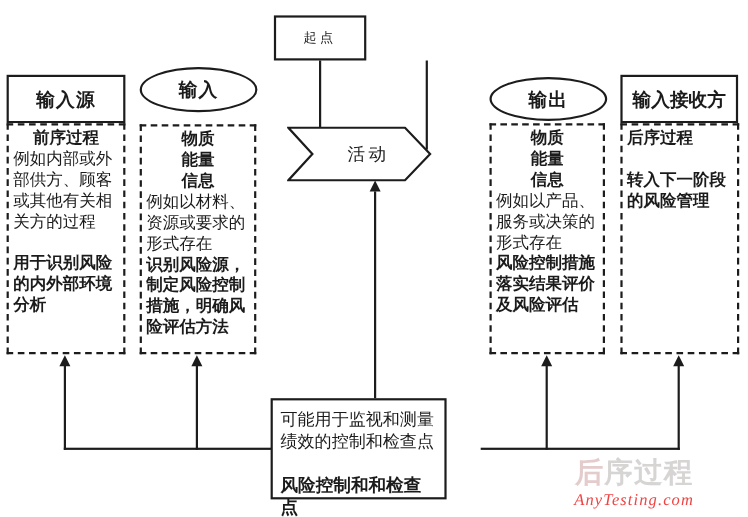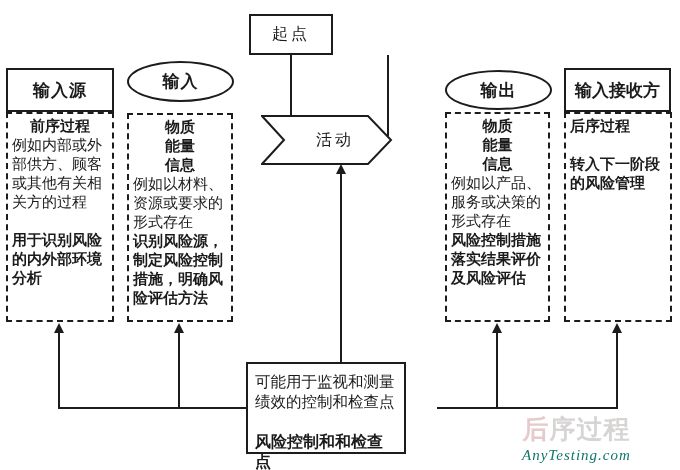--- a/index.html
+++ b/index.html
@@ -13,21 +13,21 @@
   .box {
     border:2px solid #1c1c1c; background:#ffffff;
     display:flex; align-items:center; justify-content:center;
   }
   .ellipse {
     border:2px solid #1c1c1c; background:#ffffff; border-radius:50%;
     display:flex; align-items:center; justify-content:center;
   }
   .dashedbox { border:2px dashed #1c1c1c; background:#ffffff; }
   .hdr { font-weight:bold; font-size:17px; letter-spacing:1px; }
-  .node-label { font-size:16px; letter-spacing:3px; }
+  .node-label { font-size:12px; letter-spacing:3px; }
   .content { padding:3px 4px; font-size:15px; line-height:19px; word-break:break-all; }
   .cline { display:block; }
   .b { font-weight:bold; }
   .c { text-align:center; }
   .gap { margin-top:19px; }
   .vline { width:2px; background:#1c1c1c; }
   .hline { height:2px; background:#1c1c1c; }
   .arrow-up {
     width:0; height:0;
     border-left:5px solid transparent; border-right:5px solid transparent;
@@ -42,21 +42,21 @@
     border:2px solid #1c1c1c; background:#ffffff; padding:8px 7px;
     font-size:15.5px; line-height:20px; word-break:break-all;
   }
   .bb-title { font-weight:bold; margin-top:20px; font-size:16px; }
   .wm-cn {
     font-size:26px; font-weight:bold; letter-spacing:1px;
     color:#d7d4d4; white-space:nowrap;
   }
   .wm-cn::first-letter { color:#e4cccc; }
   .wm-en {
-    font-size:15px; font-style:italic; color:#0f766e;
+    font-size:15px; font-style:italic; color:#ef4444;
     letter-spacing:1px; white-space:nowrap;
   }
 </style>
 </head>
 <body>
 
 <div class="canvas">
 
   <div class="box abs" style="left:249px; top:14px; width:84px; height:41px;">
     <span class="node-label">起点</span>

